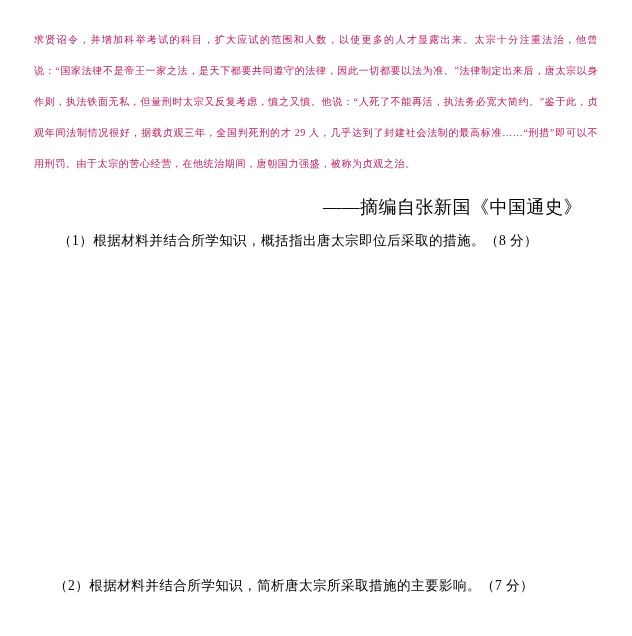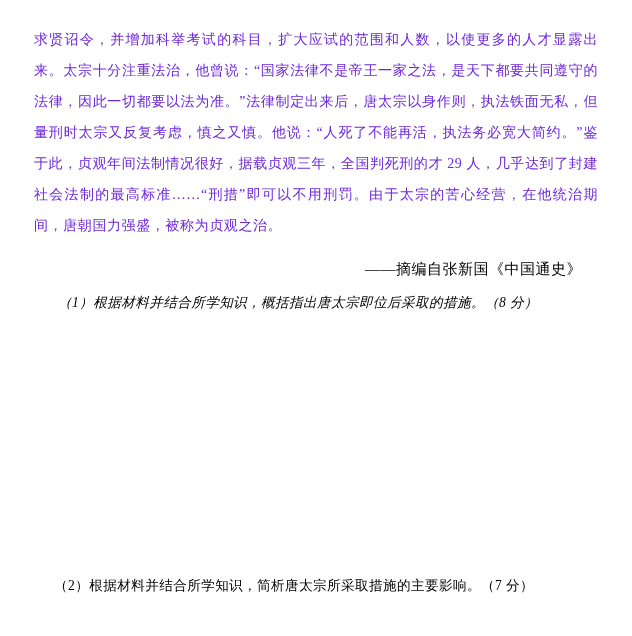--- a/index.html
+++ b/index.html
@@ -15,48 +15,47 @@
     overflow: hidden;
   }
   .page {
     position: relative;
     width: 632px;
     height: 636px;
     box-sizing: border-box;
     padding: 24px 34px 0 34px;
   }
   .passage {
-    font-size: 14px;
+    font-size: 10px;
     line-height: 31px;
     text-align: justify;
     text-justify: inter-ideograph;
     letter-spacing: 0.6px;
-    color: #6d28d9;
+    color: #be185d;
   }
   .passage p {
     margin: 0;
     text-indent: 0;
   }
   .source {
     margin-top: 14px;
     text-align: right;
-    font-size: 15px;
+    font-size: 18px;
     line-height: 28px;
     letter-spacing: 0.5px;
     padding-right: 16px;
   }
   .question {
     font-size: 13.6px;
     line-height: 28px;
     letter-spacing: 0.4px;
   }
   .q1 {
     margin-top: 6px;
     padding-left: 24px;
-    font-style: italic;
   }
   .q2 {
     position: absolute;
     left: 54px;
     top: 572px;
   }
   .answer-space {
     height: 190px;
   }
 </style>

